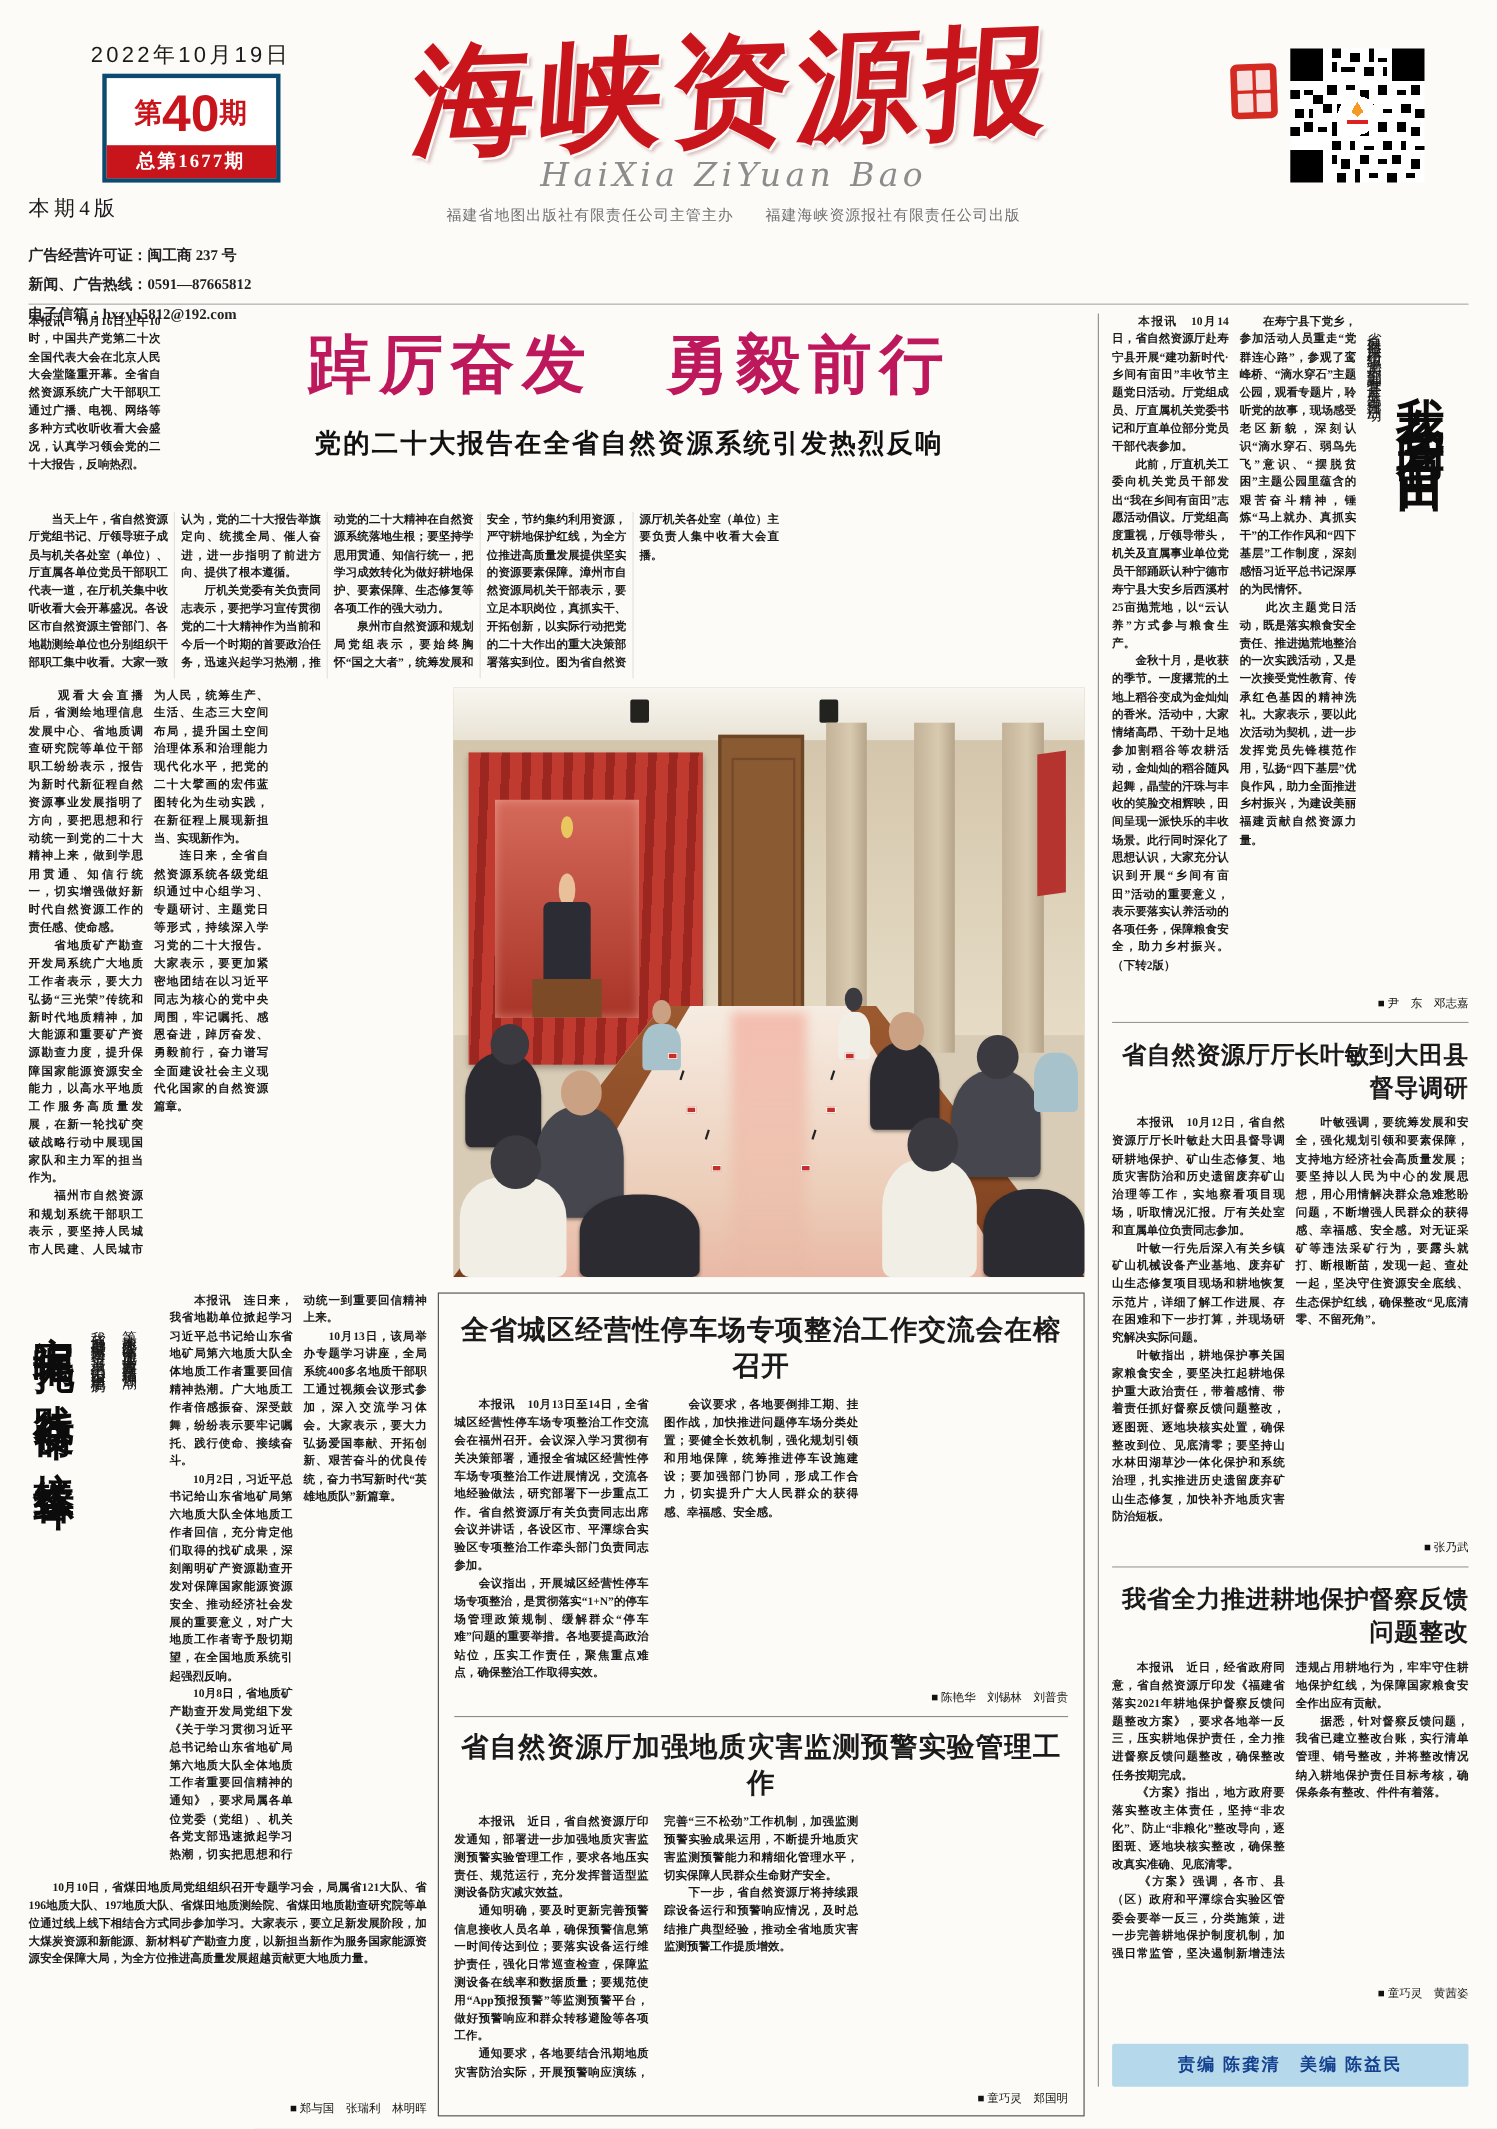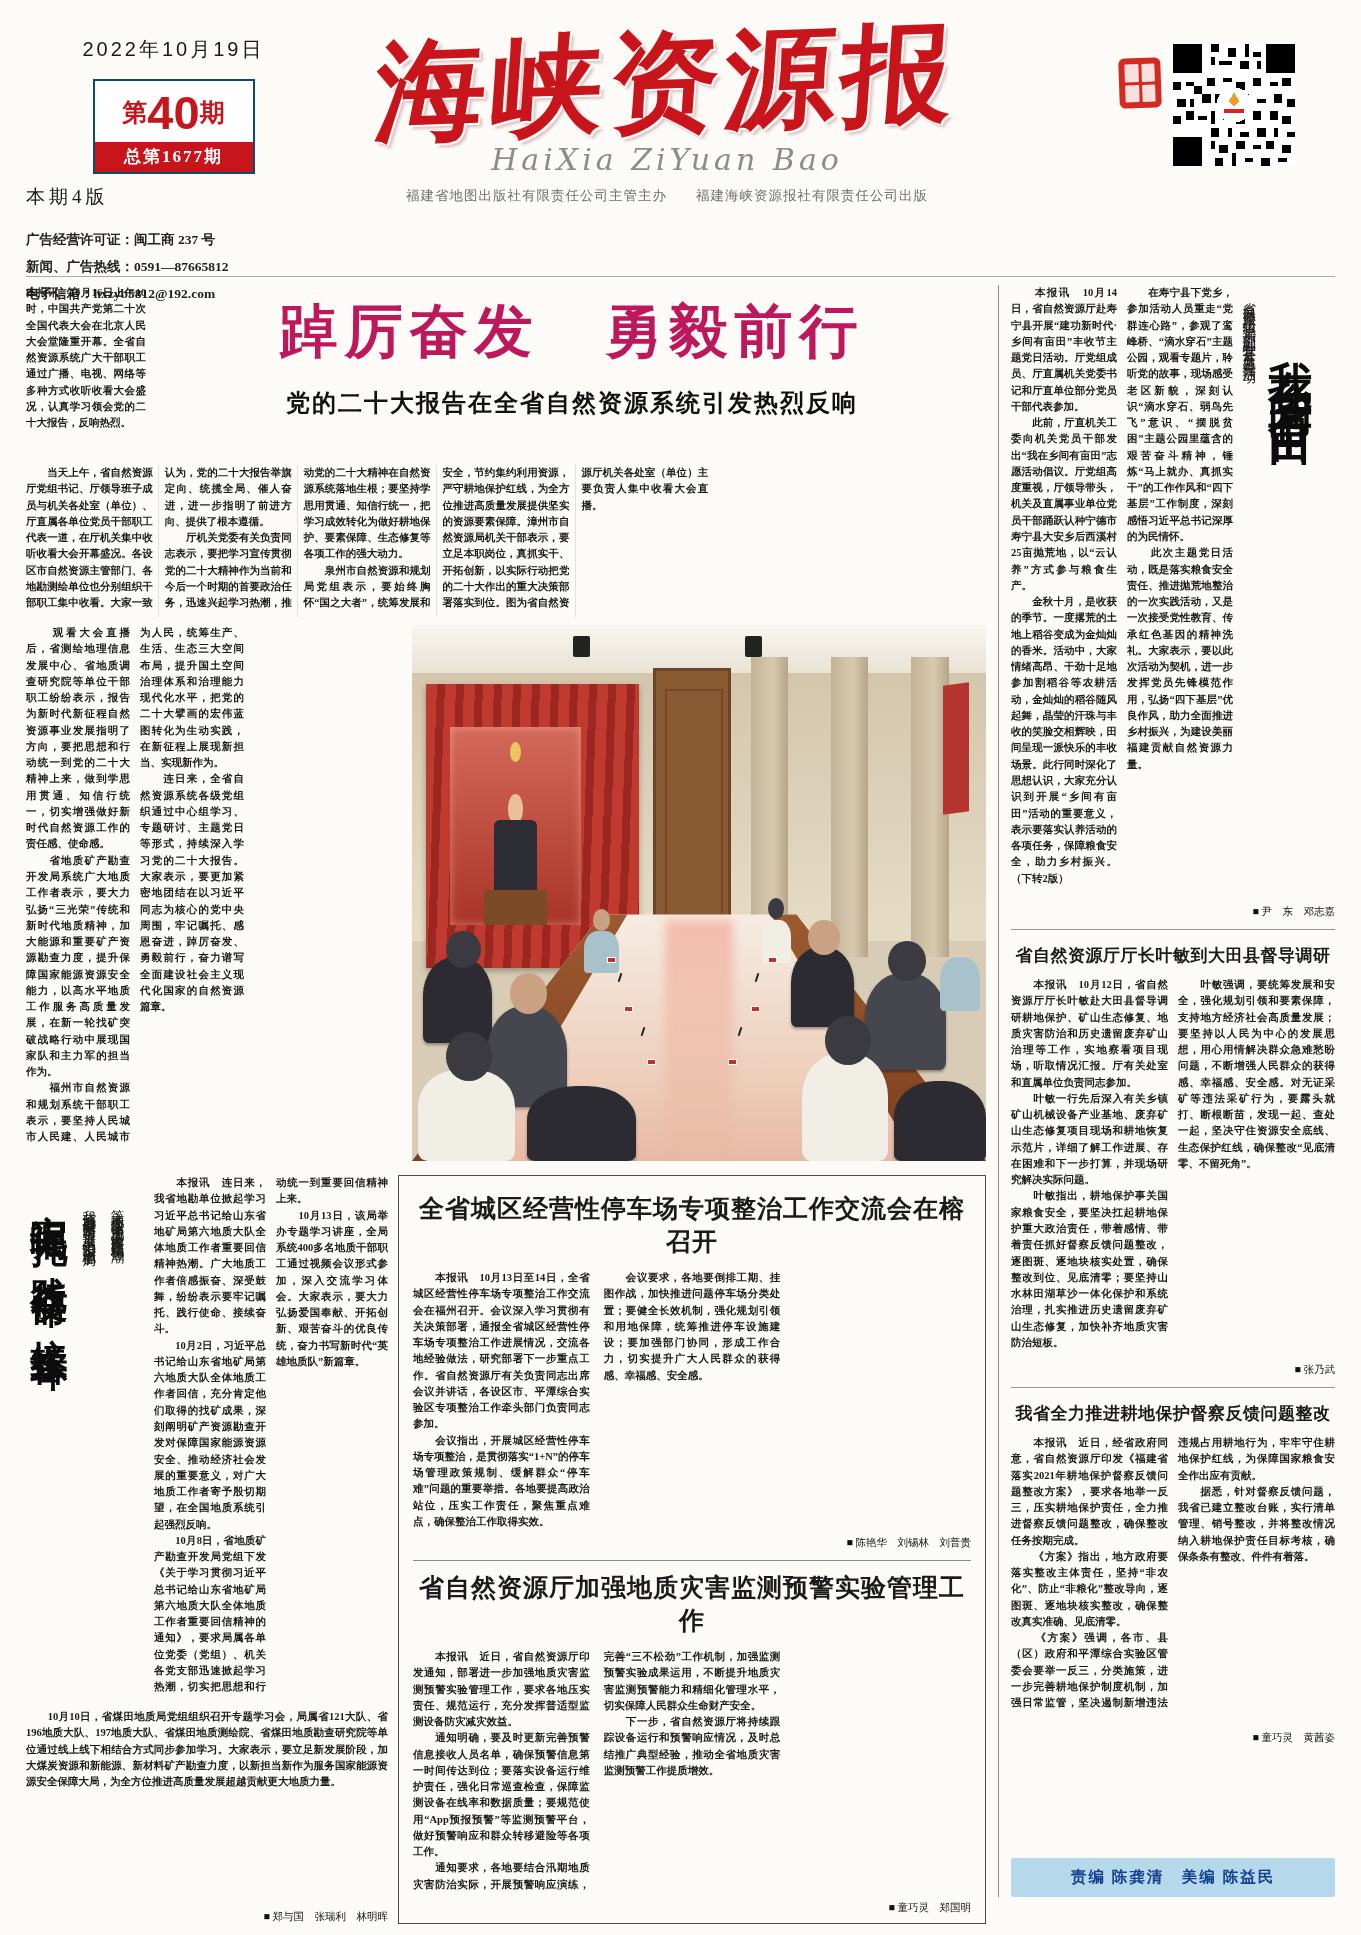--- a/index.html
+++ b/index.html
@@ -6,21 +6,21 @@
   html,body { background:#e8e8e8; }
   .page {
     width:1361px; height:1935px; margin:0 auto; background:#fcfbf8;
     padding:22px 26px 6px; overflow:hidden; position:relative;
     font-family:"Liberation Serif", serif; color:#1a1a1a;
   }
   
   .masthead { display:flex; height:250px; }
   .mast-left { width:295px; padding-top:14px; }
   .mast-date { font-size:20px; letter-spacing:3px; text-align:center; font-family:"Liberation Sans",sans-serif; }
-  .issue-box { width:162px; margin:16px auto 0; border:2px solid #0c4a6e; background:#fff; text-align:center; }
+  .issue-box { width:162px; margin:4px auto 0; border:4px solid #0c4a6e; background:#fff; text-align:center; }
   .issue-top { padding:4px 0 2px; color:#c8151c; font-weight:bold; }
   .issue-top .small { font-size:25px; vertical-align:8px; }
   .issue-top .big { font-size:47px; font-family:"Liberation Sans",sans-serif; }
   .issue-bar { background:#c8151c; color:#fff; font-size:17px; font-weight:bold; padding:3px 0 4px; letter-spacing:2px; }
   .mast-pages { text-align:left; font-size:19px; letter-spacing:4px; margin-top:10px; }
   .mast-info { margin-top:16px; font-size:13.5px; font-weight:bold; line-height:2.0; color:#222; }
   .mast-center { flex:1; text-align:center; padding-top:2px; }
   .paper-title {
     display:inline-block; font-size:110px; line-height:1.05; font-weight:900; color:#c8151c;
     letter-spacing:6px; transform:skewX(-6deg) rotate(-2deg);
@@ -103,21 +103,21 @@
   .bm-body { column-count:3; column-gap:14px; column-fill:auto; height:262px; }
   .bm-div { border-top:1px solid #8a8a8a; margin:10px 0 0; }
   
   .r1-row { display:flex; height:616px; }
   .r1-body { flex:1; height:100%; column-count:2; column-gap:10px; column-fill:auto; }
   .r1-heads { width:102px; display:flex; padding-left:8px; }
   .r1-kicker { writing-mode:vertical-rl; font-size:13.5px; letter-spacing:3px; padding-top:6px; line-height:1.1; }
   .r1-big { writing-mode:vertical-rl; font-size:44px; font-weight:900; letter-spacing:11px; padding-top:40px;
             margin-left:6px; font-family:"Liberation Sans",sans-serif; color:#0c0c0c; }
   .rdiv { border-top:1px solid #979797; margin:10px 0; }
-  .r-head { text-align:center; font-size:17px; font-weight:900; font-family:"DejaVu Serif",serif;
+  .r-head { text-align:right; font-size:22px; font-weight:900; font-family:"DejaVu Serif",serif;
             letter-spacing:0.5px; margin:4px 0 10px; }
   .r2-body { column-count:2; column-gap:10px; column-fill:auto; height:382px; }
   .r3-body { column-count:2; column-gap:10px; column-fill:auto; height:292px; }
   .editors { margin-top:auto; text-align:center; font-weight:bold; font-size:15.5px; letter-spacing:2px;
              padding:9px 0; border-radius:2px; }
   
   .qr svg { display:block; }
 </style>
 </head>
 <body>

